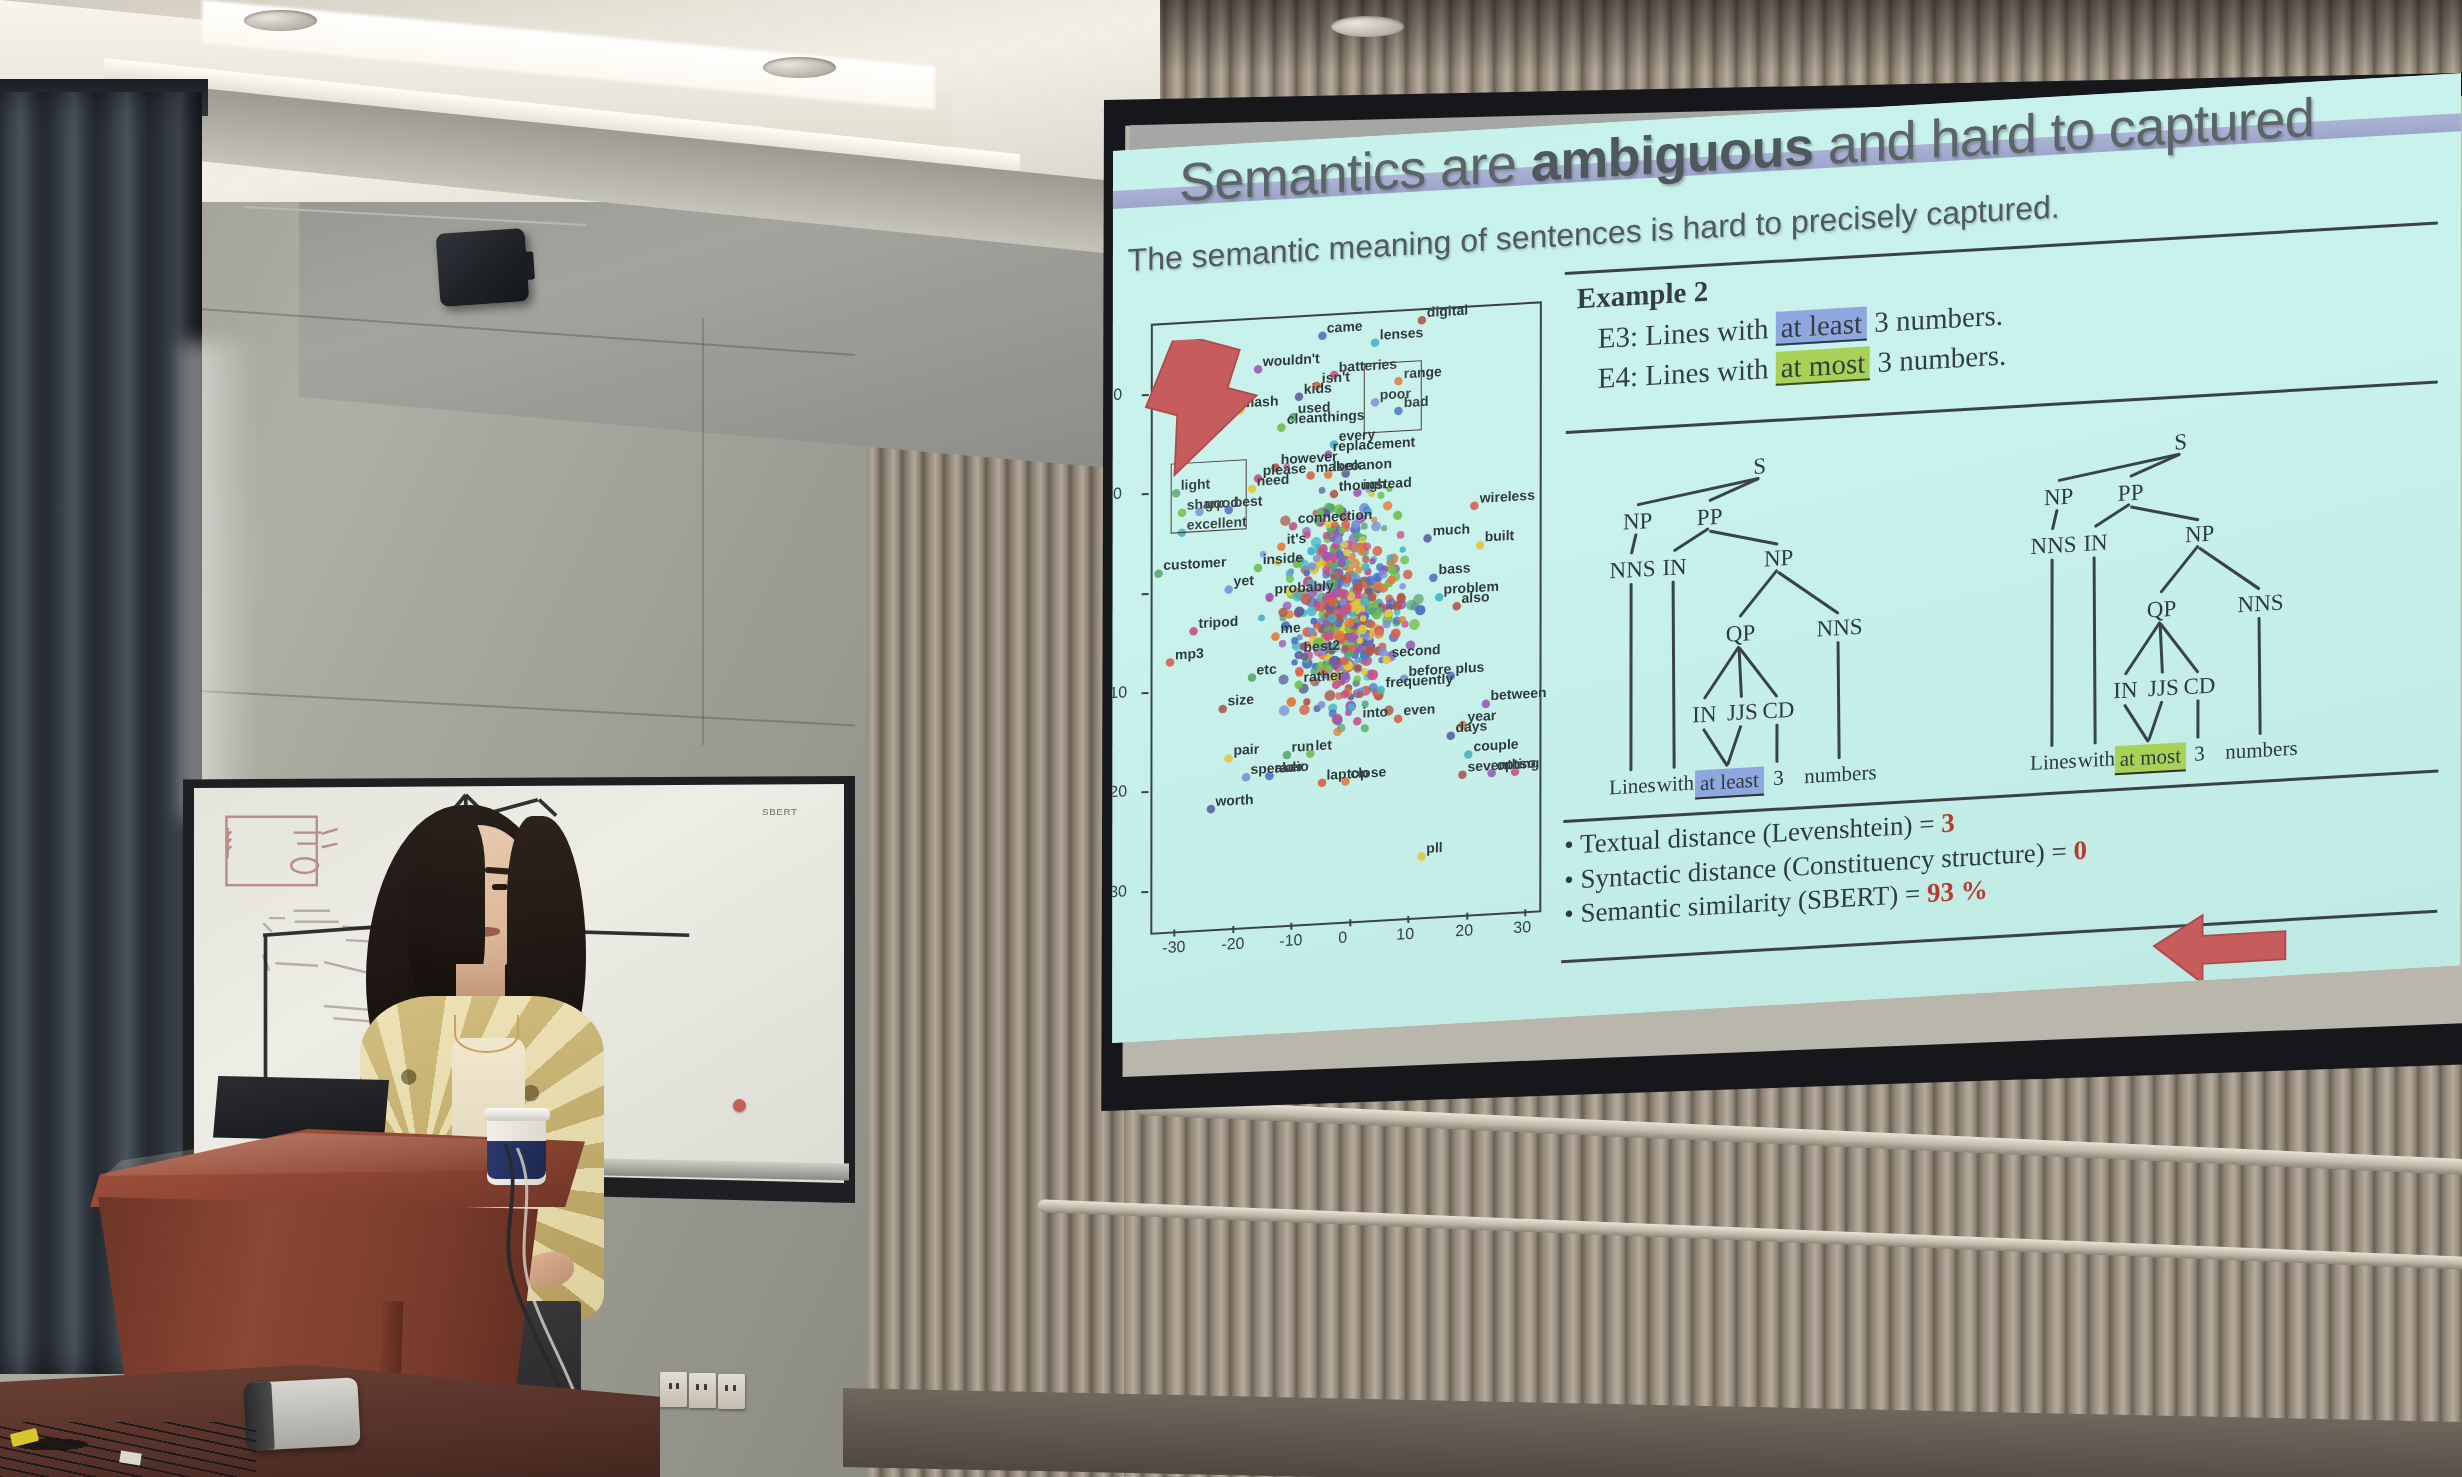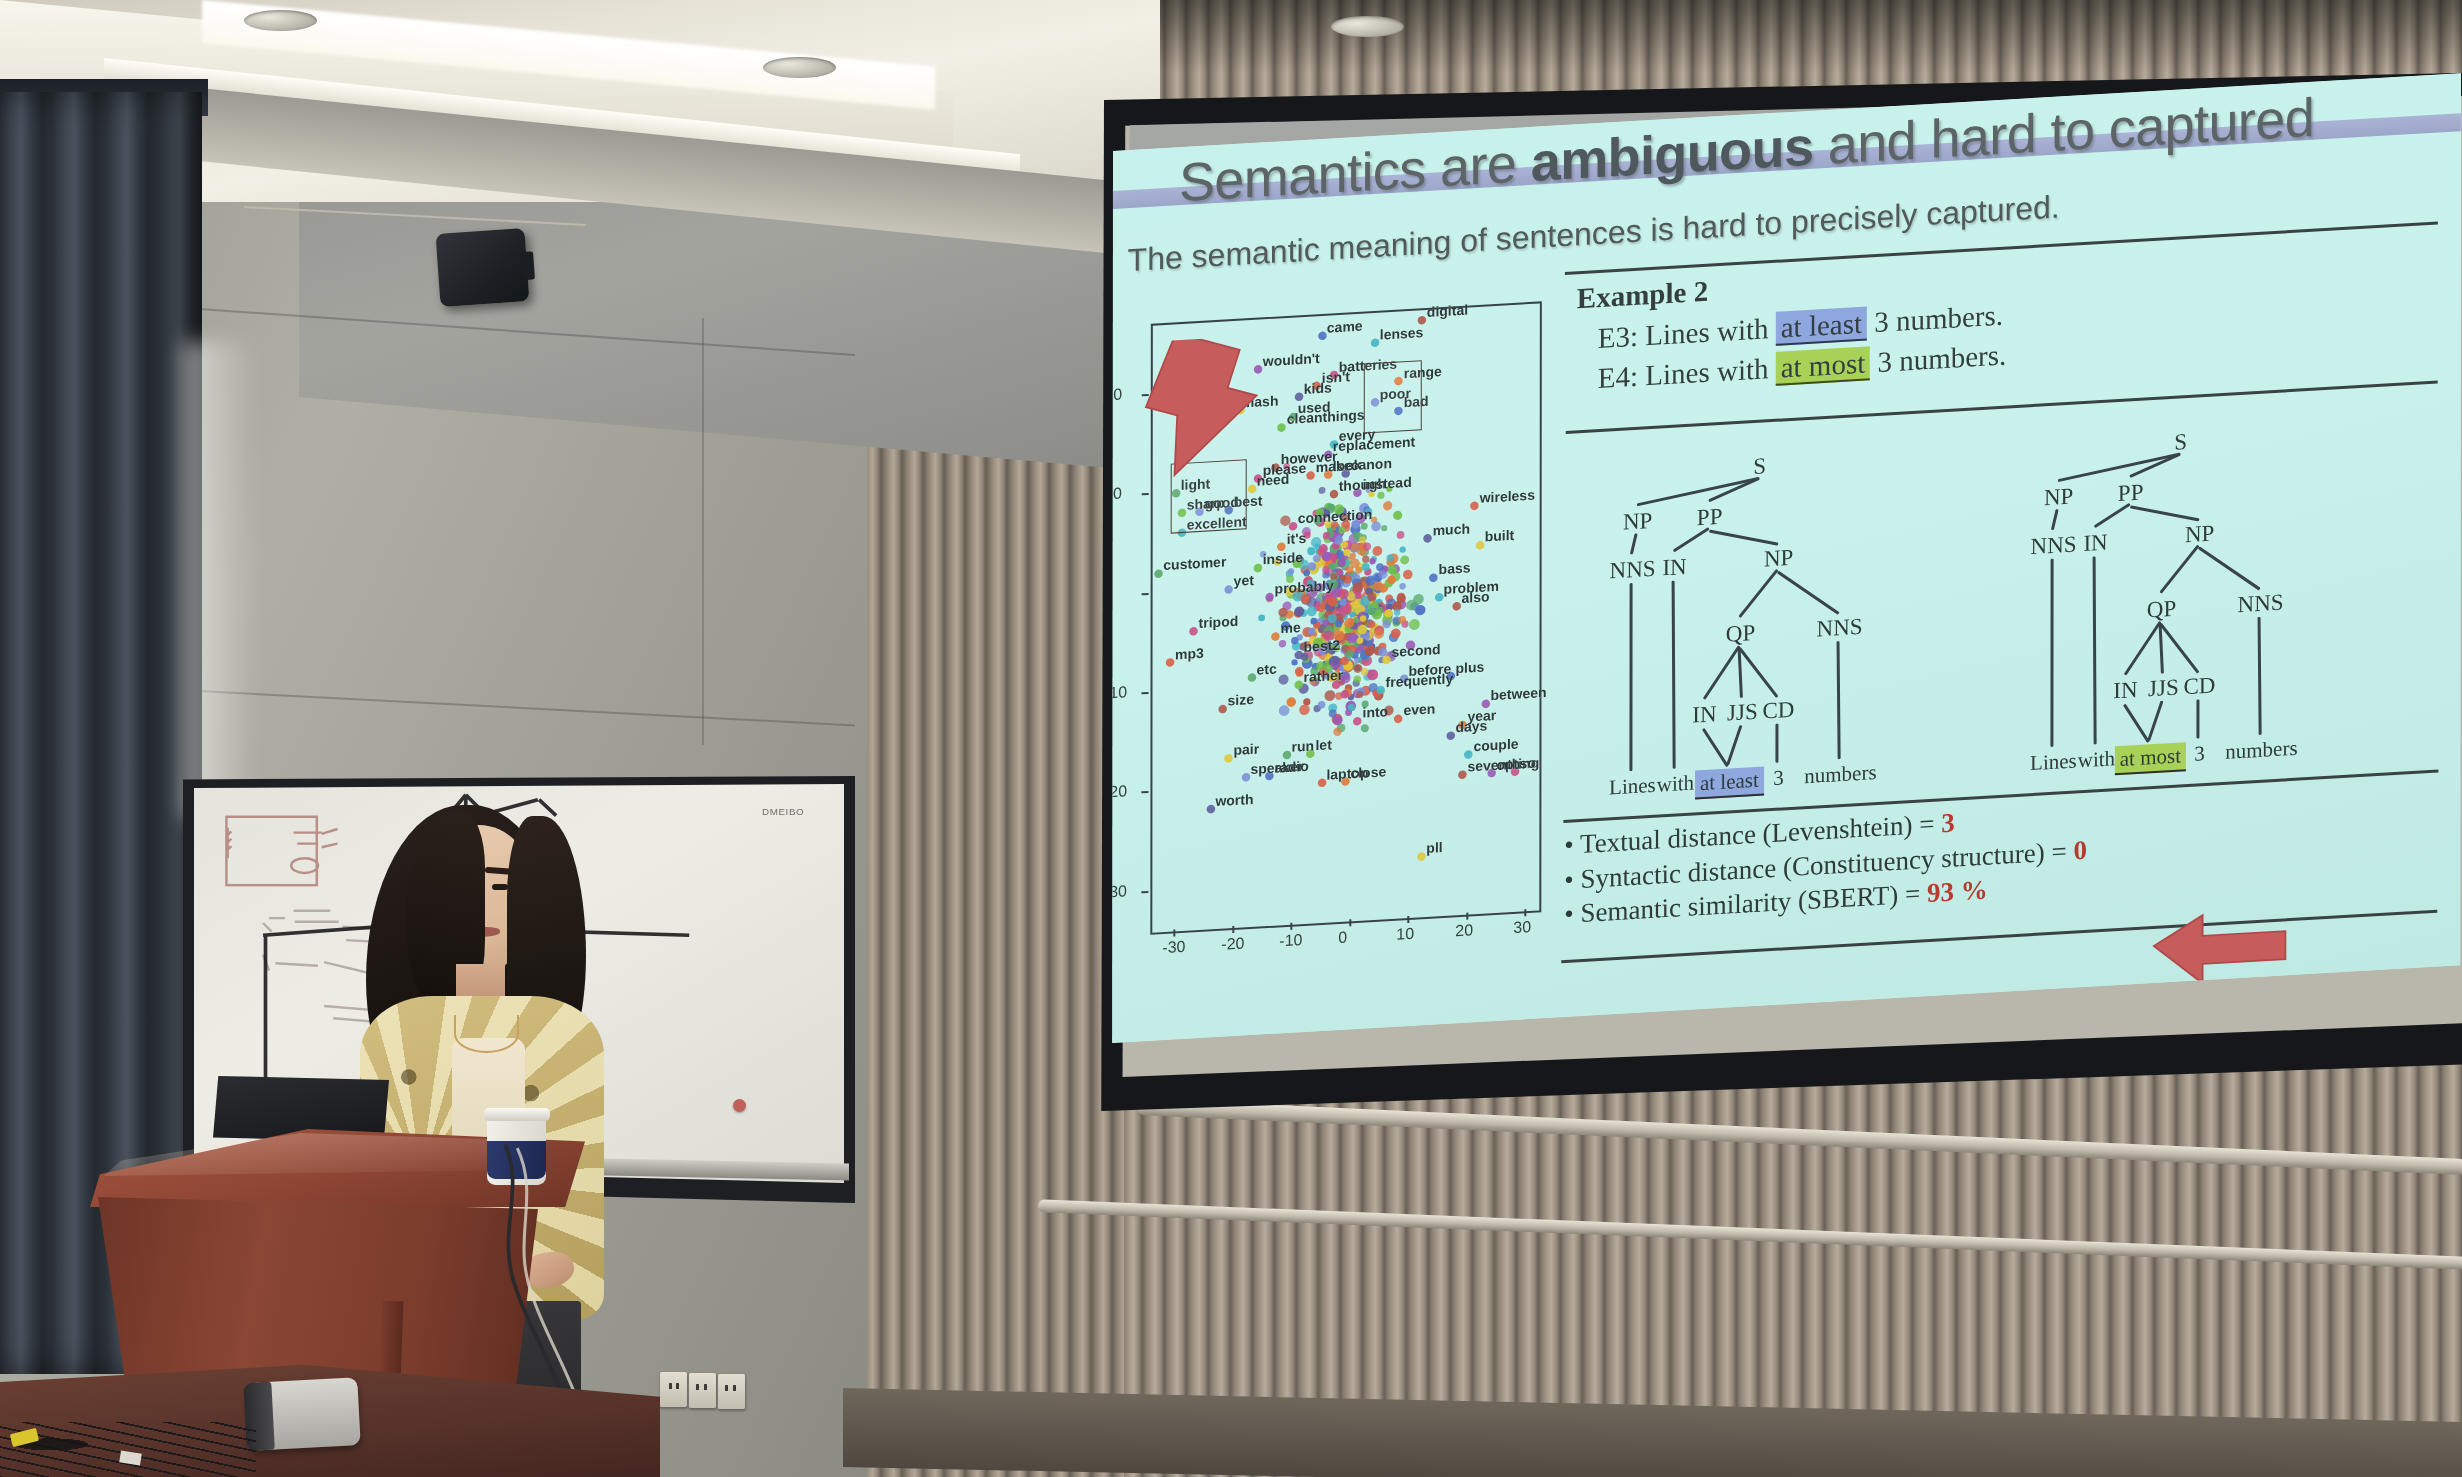--- a/index.html
+++ b/index.html
@@ -1279,21 +1279,21 @@
         <svg class="red-arrow" style="left:1038px;top:683px;" width="140" height="92" viewBox="0 0 230 150">
           <polygon points="6,52 86,6 86,40 222,40 222,86 86,86 86,118" fill="#c75c5c" stroke="#b04a4a" stroke-width="3"></polygon>
         </svg>
 
       </div>
     </div>
   </div>
 
   <div class="wb-frame"></div>
   <div class="wb-surface"></div>
-  <div class="wb-logo">DMEIBO</div>
+  <div class="wb-logo">SBERT</div>
   <svg class="wb-ink" style="left:202px;top:791px;" width="635" height="391" viewBox="0 0 1040 640">
     <g stroke="#a8736a" stroke-width="4" fill="none" opacity="0.75">
       <rect x="40" y="42" width="148" height="112"></rect>
       <path d="M42 60 l0 50 M48 66 l-8 8 M48 78 l-8 8 M48 90 l-8 8"></path>
       <path d="M150 68 l46 0 M156 86 l34 0"></path>
       <ellipse cx="168" cy="122" rx="22" ry="12"></ellipse>
       <path d="M196 70 l26 -8 M196 92 l26 -6"></path>
     </g>
     <g stroke="#9a8e89" stroke-width="4" fill="none" opacity="0.65">
       <path d="M110 208 l26 0 M100 216 l14 14"></path>

